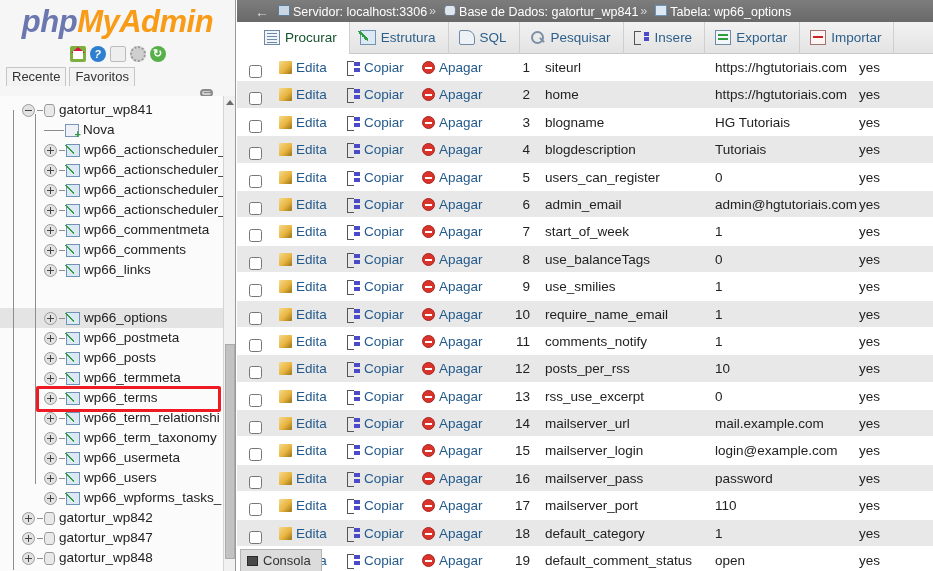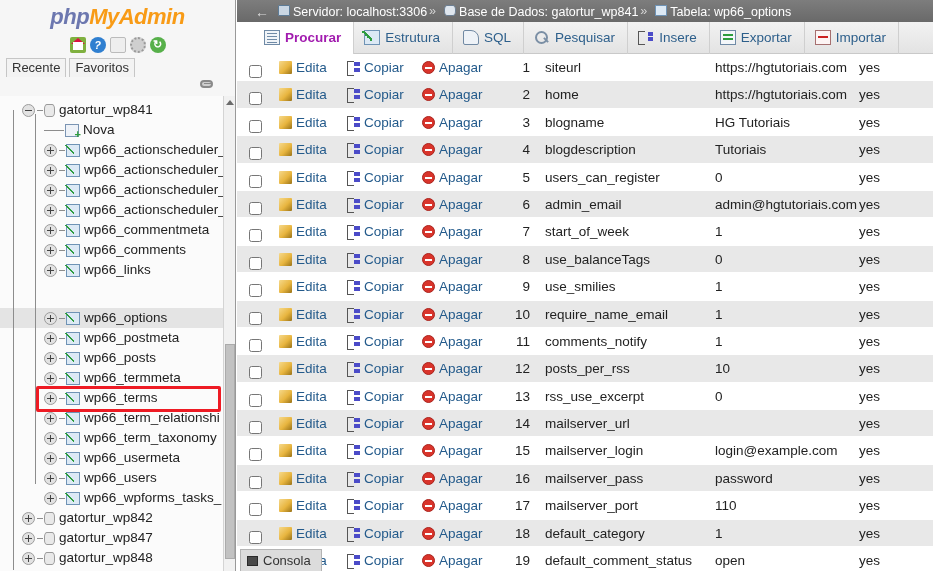--- a/index.html
+++ b/index.html
@@ -14,21 +14,21 @@
 
   
   #sidebar {
     position: absolute; left: 0; top: 0;
     width: 236px; height: 571px;
     background: #f6f6f6;
     border-right: 1px solid #999;
     overflow: hidden;
   }
   #logo-wrap { text-align: center; padding: 6px 0 2px 0; }
-  #logo { font-size: 22px; font-style: italic; font-weight: bold; letter-spacing: -0.5px; line-height: 1; }
+  #logo { font-size: 31px; font-style: italic; font-weight: bold; letter-spacing: -0.5px; line-height: 1; }
   #logo .php { color: #6C77AF; }
   #logo .mya { color: #F89B16; }
 
   #logo-icons { text-align: center; margin-top: 5px; height: 18px; }
   #logo-icons .ic {
     display: inline-block; width: 16px; height: 16px;
     margin: 0 2px; vertical-align: middle; position: relative;
   }
   .ic-home { background:#7fb03f; border-radius:2px; }
   .ic-home:after{content:"";position:absolute;left:3px;top:5px;width:10px;height:8px;background:#fff;}
@@ -175,21 +175,21 @@
   .tab {
     display: inline-block;
     height: 32px; line-height: 32px;
     padding: 0 12px 0 10px;
     font-size: 13.5px;
     color: #2d5f8b;
     border-right: 1px solid #cfcfcf;
     vertical-align: top;
     cursor: pointer;
   }
-  .tab.active { background: #fff; color: #a21caf; font-weight: bold; border-right:1px solid #cfcfcf;padding-left:27px; }
+  .tab.active { background: #fff; color: #14532d; font-weight: normal; border-right:1px solid #cfcfcf;padding-left:27px; }
   .tab .ticon { display:inline-block; width:16px; height:15px; vertical-align:-3px; margin-right:5px; position:relative; }
   .ti-browse { background:#f0f4f8; border:1px solid #6f8aa6; }
   .ti-browse:after{content:"";position:absolute;left:2px;top:2px;right:2px;height:1px;background:#6f8aa6;box-shadow:0 3px 0 #6f8aa6,0 6px 0 #6f8aa6,0 9px 0 #6f8aa6;}
   .ti-struct { background:#dce9f5; border:1px solid #6f93b5; }
   .ti-struct:after{content:"";position:absolute;left:-3px;top:0;width:10px;height:10px;background:linear-gradient(45deg,transparent 45%,#2e9d3e 45%,#2e9d3e 62%,transparent 62%);}
   .ti-sql { background:#eef2f7; border:1px solid #7189a3; border-radius:2px 8px 2px 2px; }
   .ti-search { background:transparent; }
   .ti-search:after{content:"";position:absolute;left:1px;top:1px;width:9px;height:9px;border:2px solid #7b8fa5;border-radius:50%;}
   .ti-search:before{content:"";position:absolute;left:9px;top:9px;width:6px;height:2px;background:#7b8fa5;transform:rotate(45deg);}
   .ti-insert { background:transparent; }
@@ -463,20 +463,21 @@
           <span class="cell c-value">0</span>
           <span class="cell c-auto">yes</span>
         </div>
         <div class="row even">
           <span class="cell c-check"><input type="checkbox" style=""></span>
           <span class="cell c-edit"><span class="ic-pencil"></span><span class="alink">Edita</span></span>
           <span class="cell c-copy"><span class="ic-copy"></span><span class="alink">Copiar</span></span>
           <span class="cell c-del"><span class="ic-del"></span><span class="alink">Apagar</span></span>
           <span class="cell c-id">14</span>
           <span class="cell c-name">mailserver_url</span>
+          <span class="cell c-value">mail.example.com</span>
           <span class="cell c-auto">yes</span>
         </div>
         <div class="row odd">
           <span class="cell c-check"><input type="checkbox" style=""></span>
           <span class="cell c-edit"><span class="ic-pencil"></span><span class="alink">Edita</span></span>
           <span class="cell c-copy"><span class="ic-copy"></span><span class="alink">Copiar</span></span>
           <span class="cell c-del"><span class="ic-del"></span><span class="alink">Apagar</span></span>
           <span class="cell c-id">15</span>
           <span class="cell c-value">login@example.com</span>
           <span class="cell c-name">mailserver_login</span>

